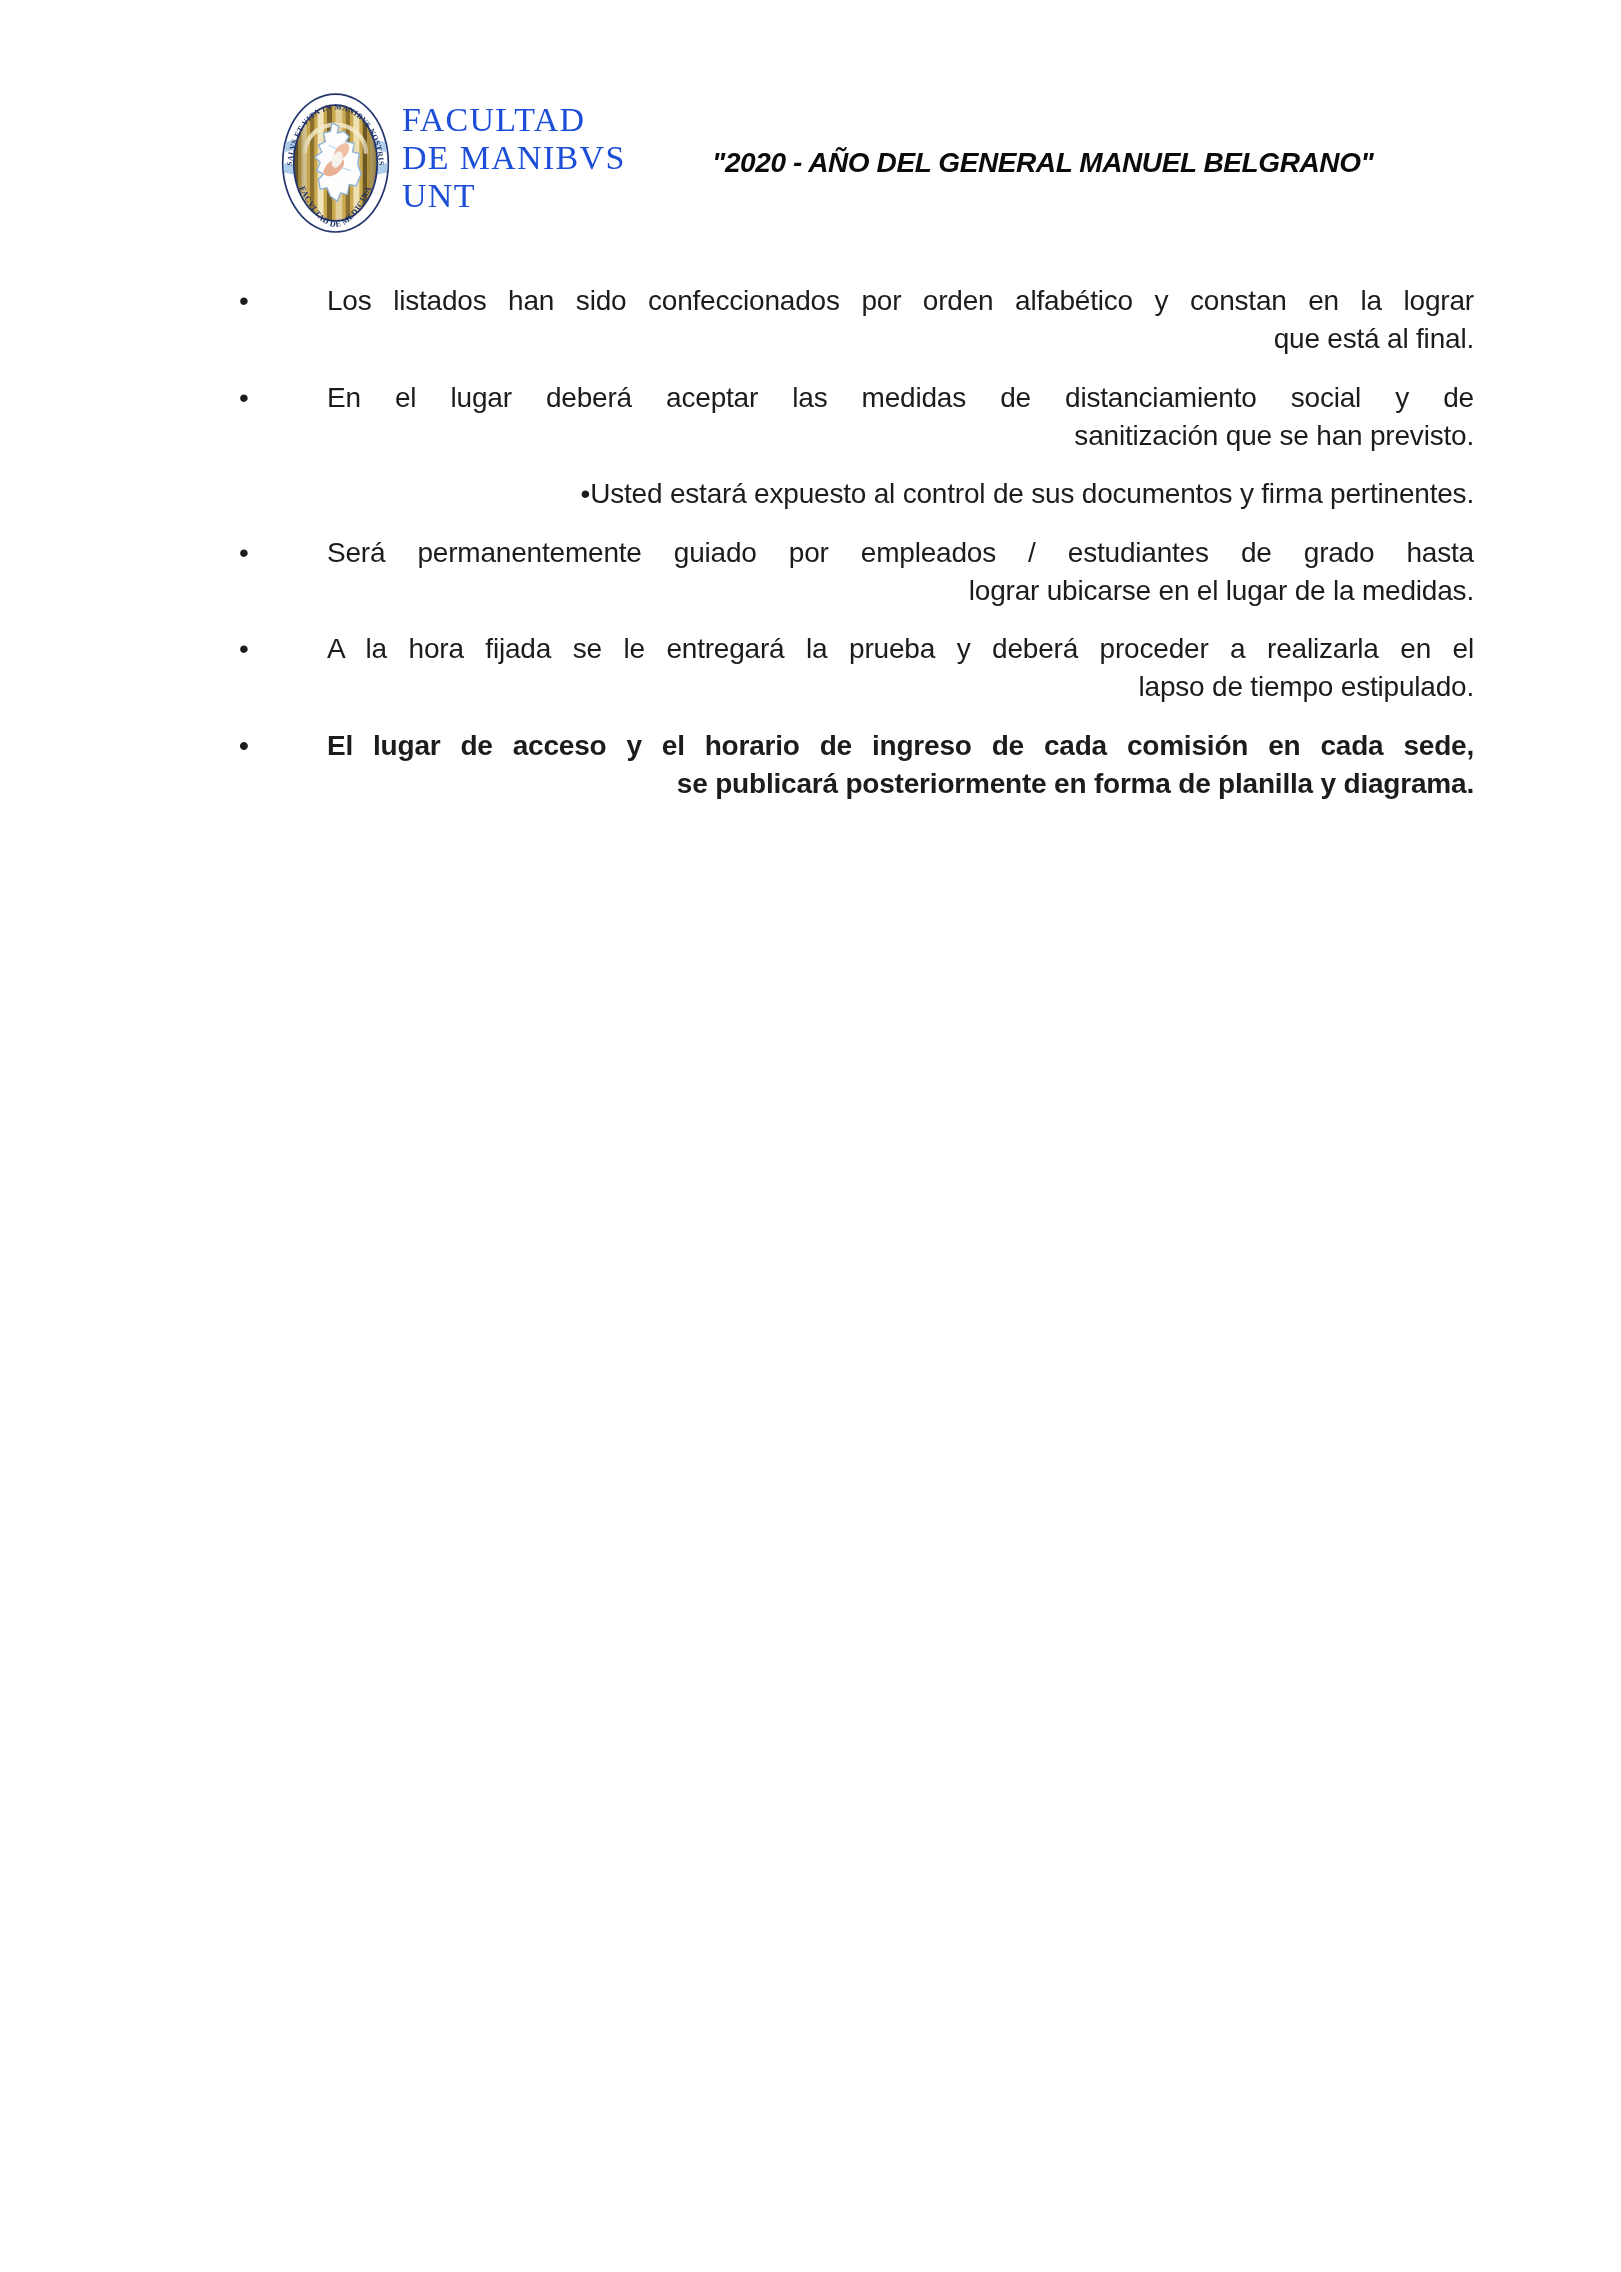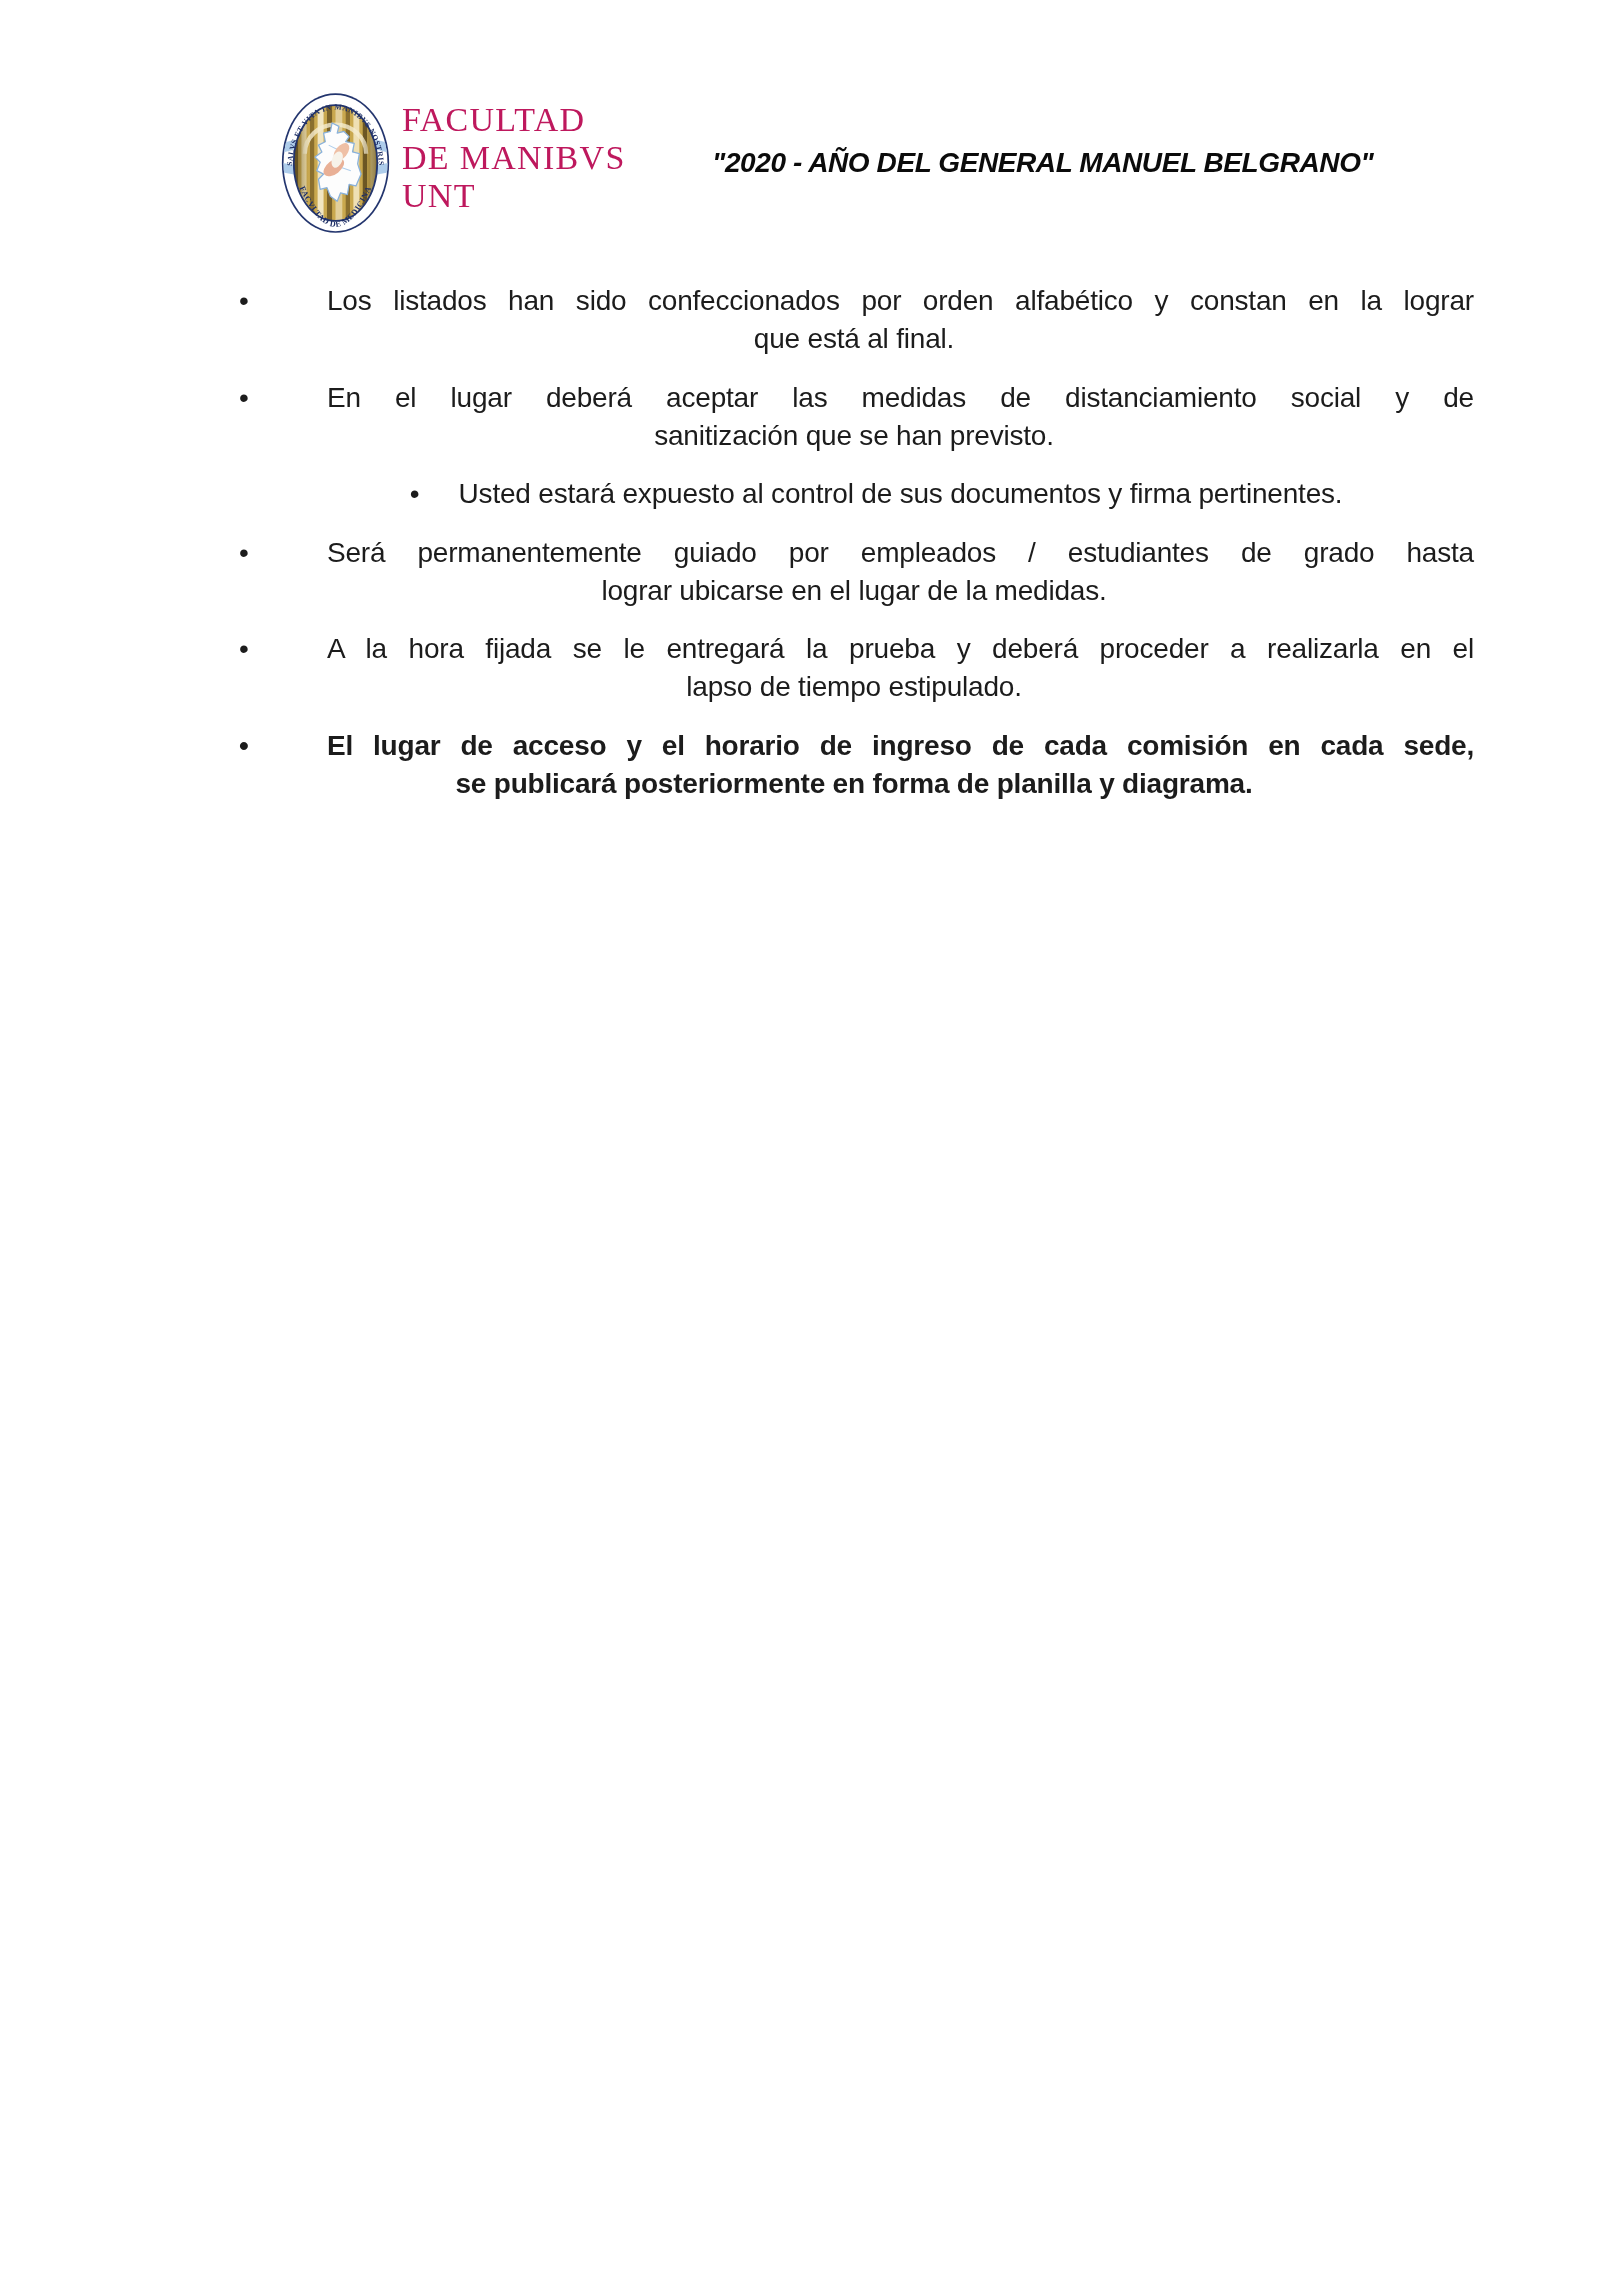--- a/index.html
+++ b/index.html
@@ -8,35 +8,35 @@
     width:1621px;height:2273px;
     background:#ffffff;
     font-family:"Liberation Sans", sans-serif;
     overflow:hidden;
   }
   
   .seal{position:absolute;left:281px;top:92px;width:109px;height:142px;}
   .wordmark{
     position:absolute;left:402px;top:101px;
     font-family:"Liberation Serif", serif;
-    color:#be185d;font-size:34px;line-height:38px;letter-spacing:1.3px;
+    color:#1d4ed8;font-size:34px;line-height:38px;letter-spacing:1.3px;
   }
   .year-legend{
     position:absolute;left:712px;top:147px;
     font-size:28px;font-weight:bold;font-style:italic;
     letter-spacing:-0.4px;color:#0b0b0b;white-space:nowrap;
   }
   
   .content{
     position:absolute;left:234px;top:282px;width:1240px;
     font-size:28px;line-height:38px;color:#1c1c1c;letter-spacing:-0.2px;
   }
   .para{margin:0 0 20.5px 0;}
   .para.bold{font-weight:bold;margin-top:8px;}
-  .pline{text-align:center;}
+  .pline{text-align:right;}
   .pline.justify{text-align:justify;text-align-last:justify;-moz-text-align-last:justify;}
   .bullet{
     display:inline-block;width:93px;padding-left:5.1px;box-sizing:border-box;
   }
 </style>
 </head>
 <body>
 
 <div id="page">
 

